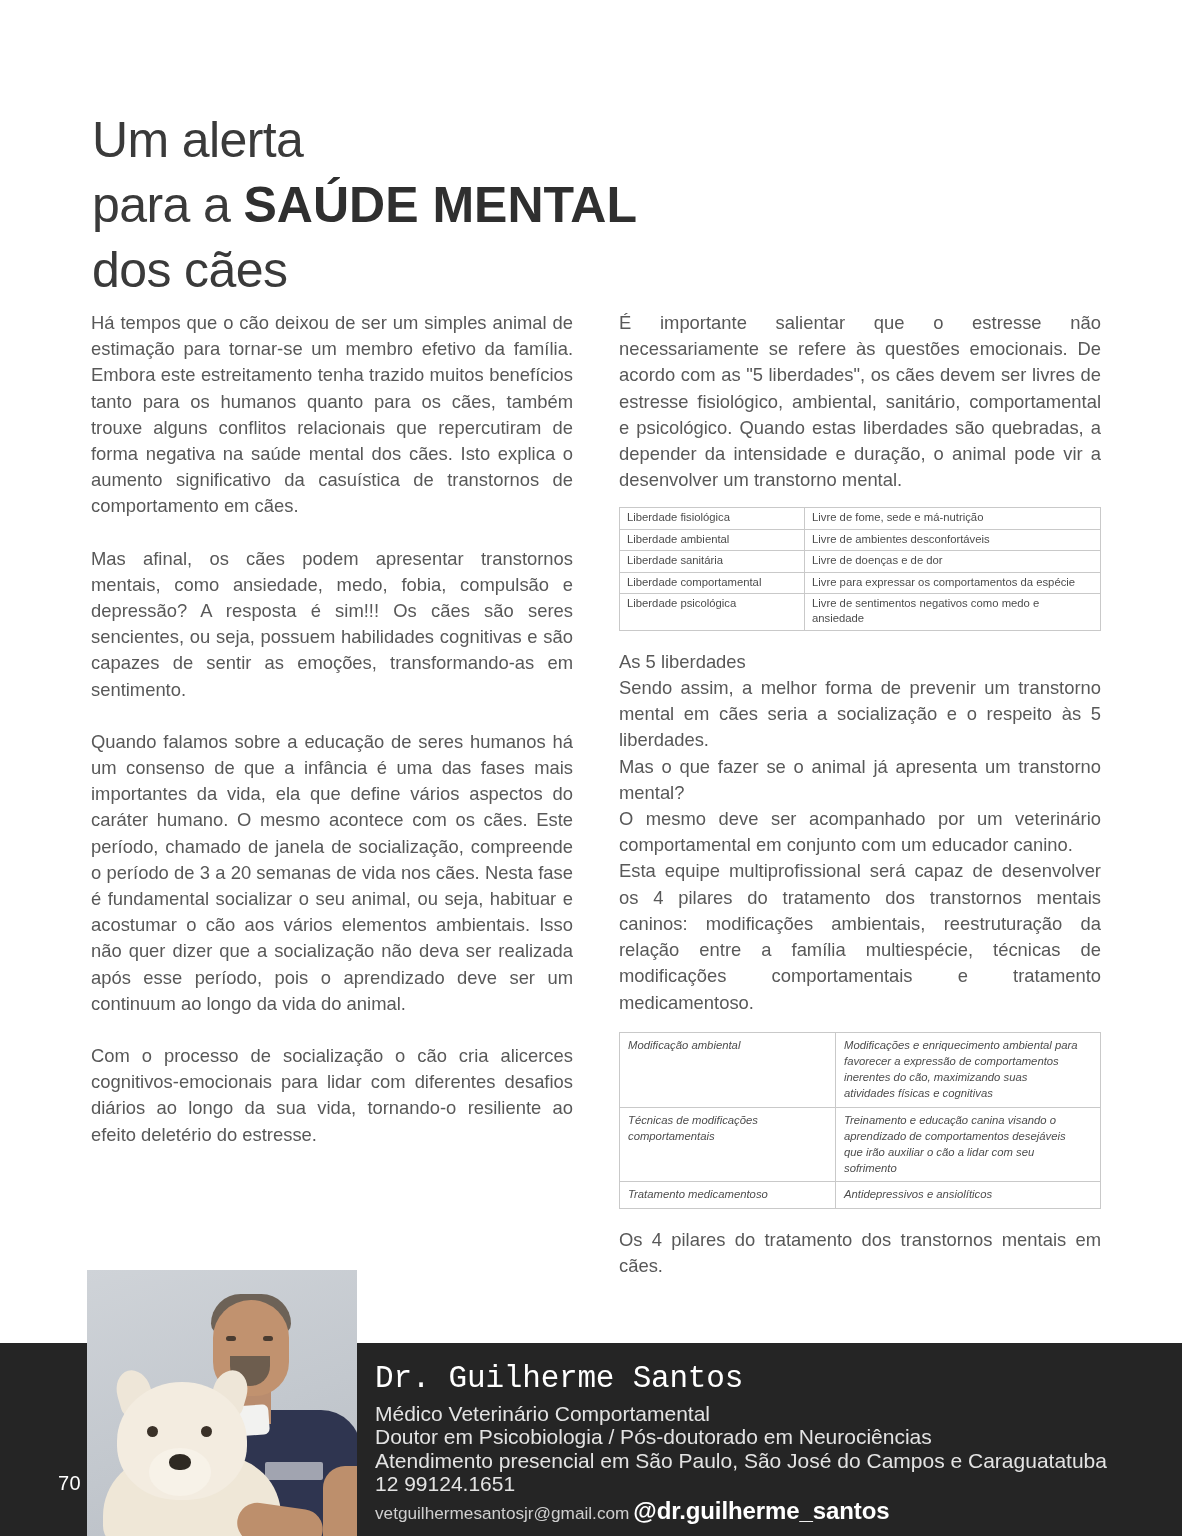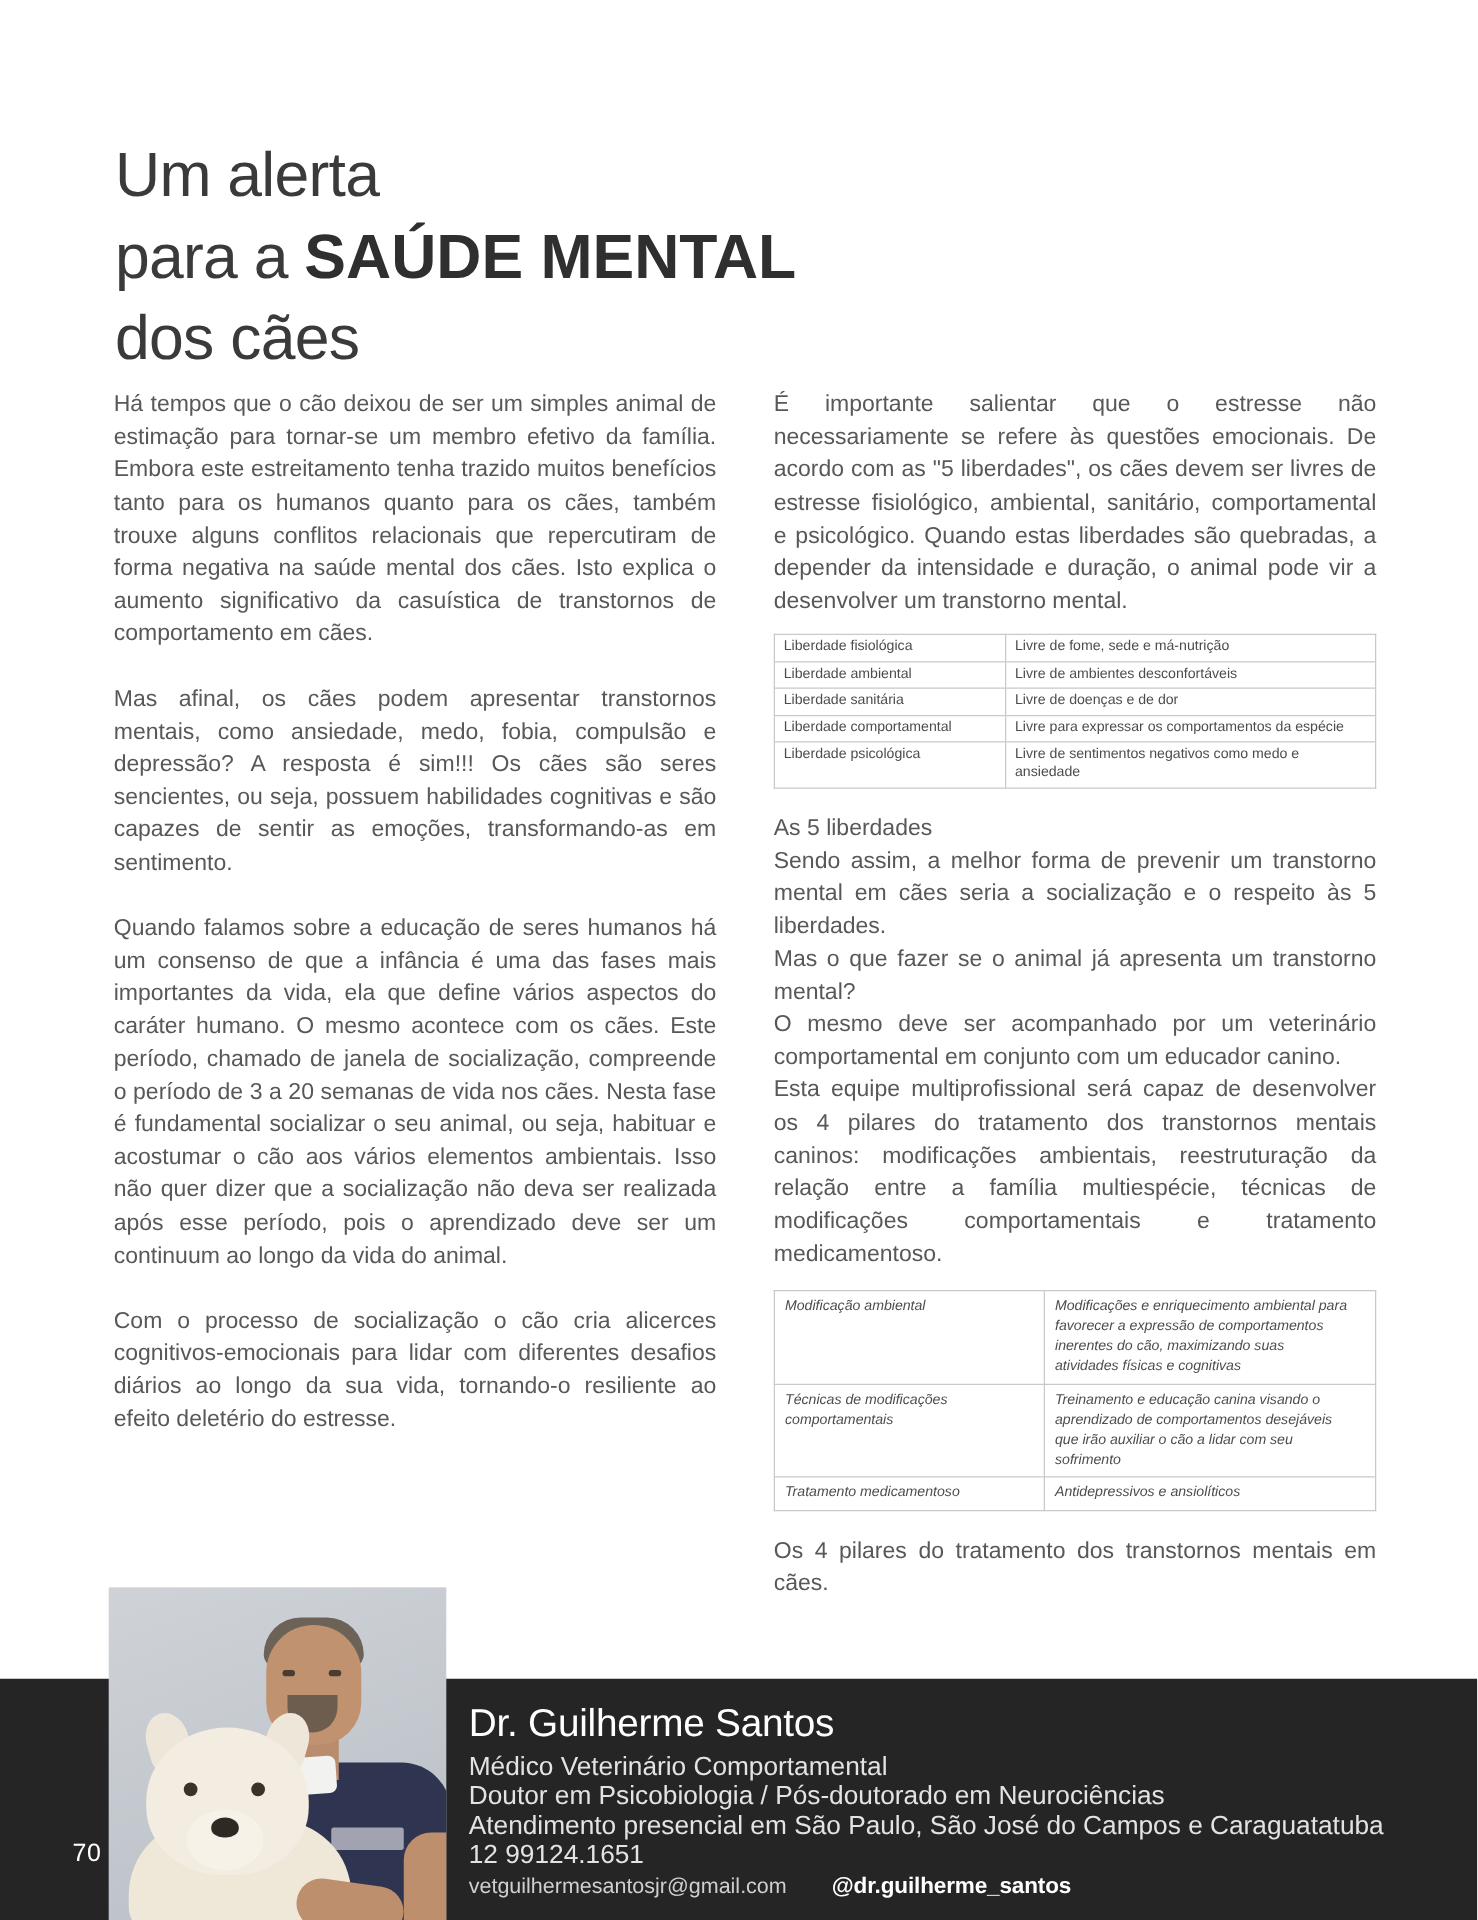--- a/index.html
+++ b/index.html
@@ -249,41 +249,42 @@
     width: 760px;
     color: #f2f2f2;
   }
   .author-name {
     font-size: 31px;
     line-height: 38px;
     font-weight: 400;
     color: #ffffff;
     letter-spacing: -0.2px;
     margin: 0 0 4px 0;
+    font-family: Liberation Mono, monospace;
   }
   .author-line {
     font-size: 21px;
     line-height: 23.4px;
     color: #e3e3e3;
     margin: 0;
     white-space: nowrap;
   }
   .contact-row {
     display: flex;
     align-items: baseline;
-    gap: 36px;
+    gap: 4px;
     margin-top: 1px;
   }
   .email {
     font-size: 17.2px;
     line-height: 23.4px;
     color: #cfcfcf;
   }
   .handle {
-    font-size: 18px;
+    font-size: 24px;
     font-weight: 700;
     color: #ffffff;
     letter-spacing: -0.1px;
   }
 </style>
 </head>
 <body>
 
 <div id="page">
 

